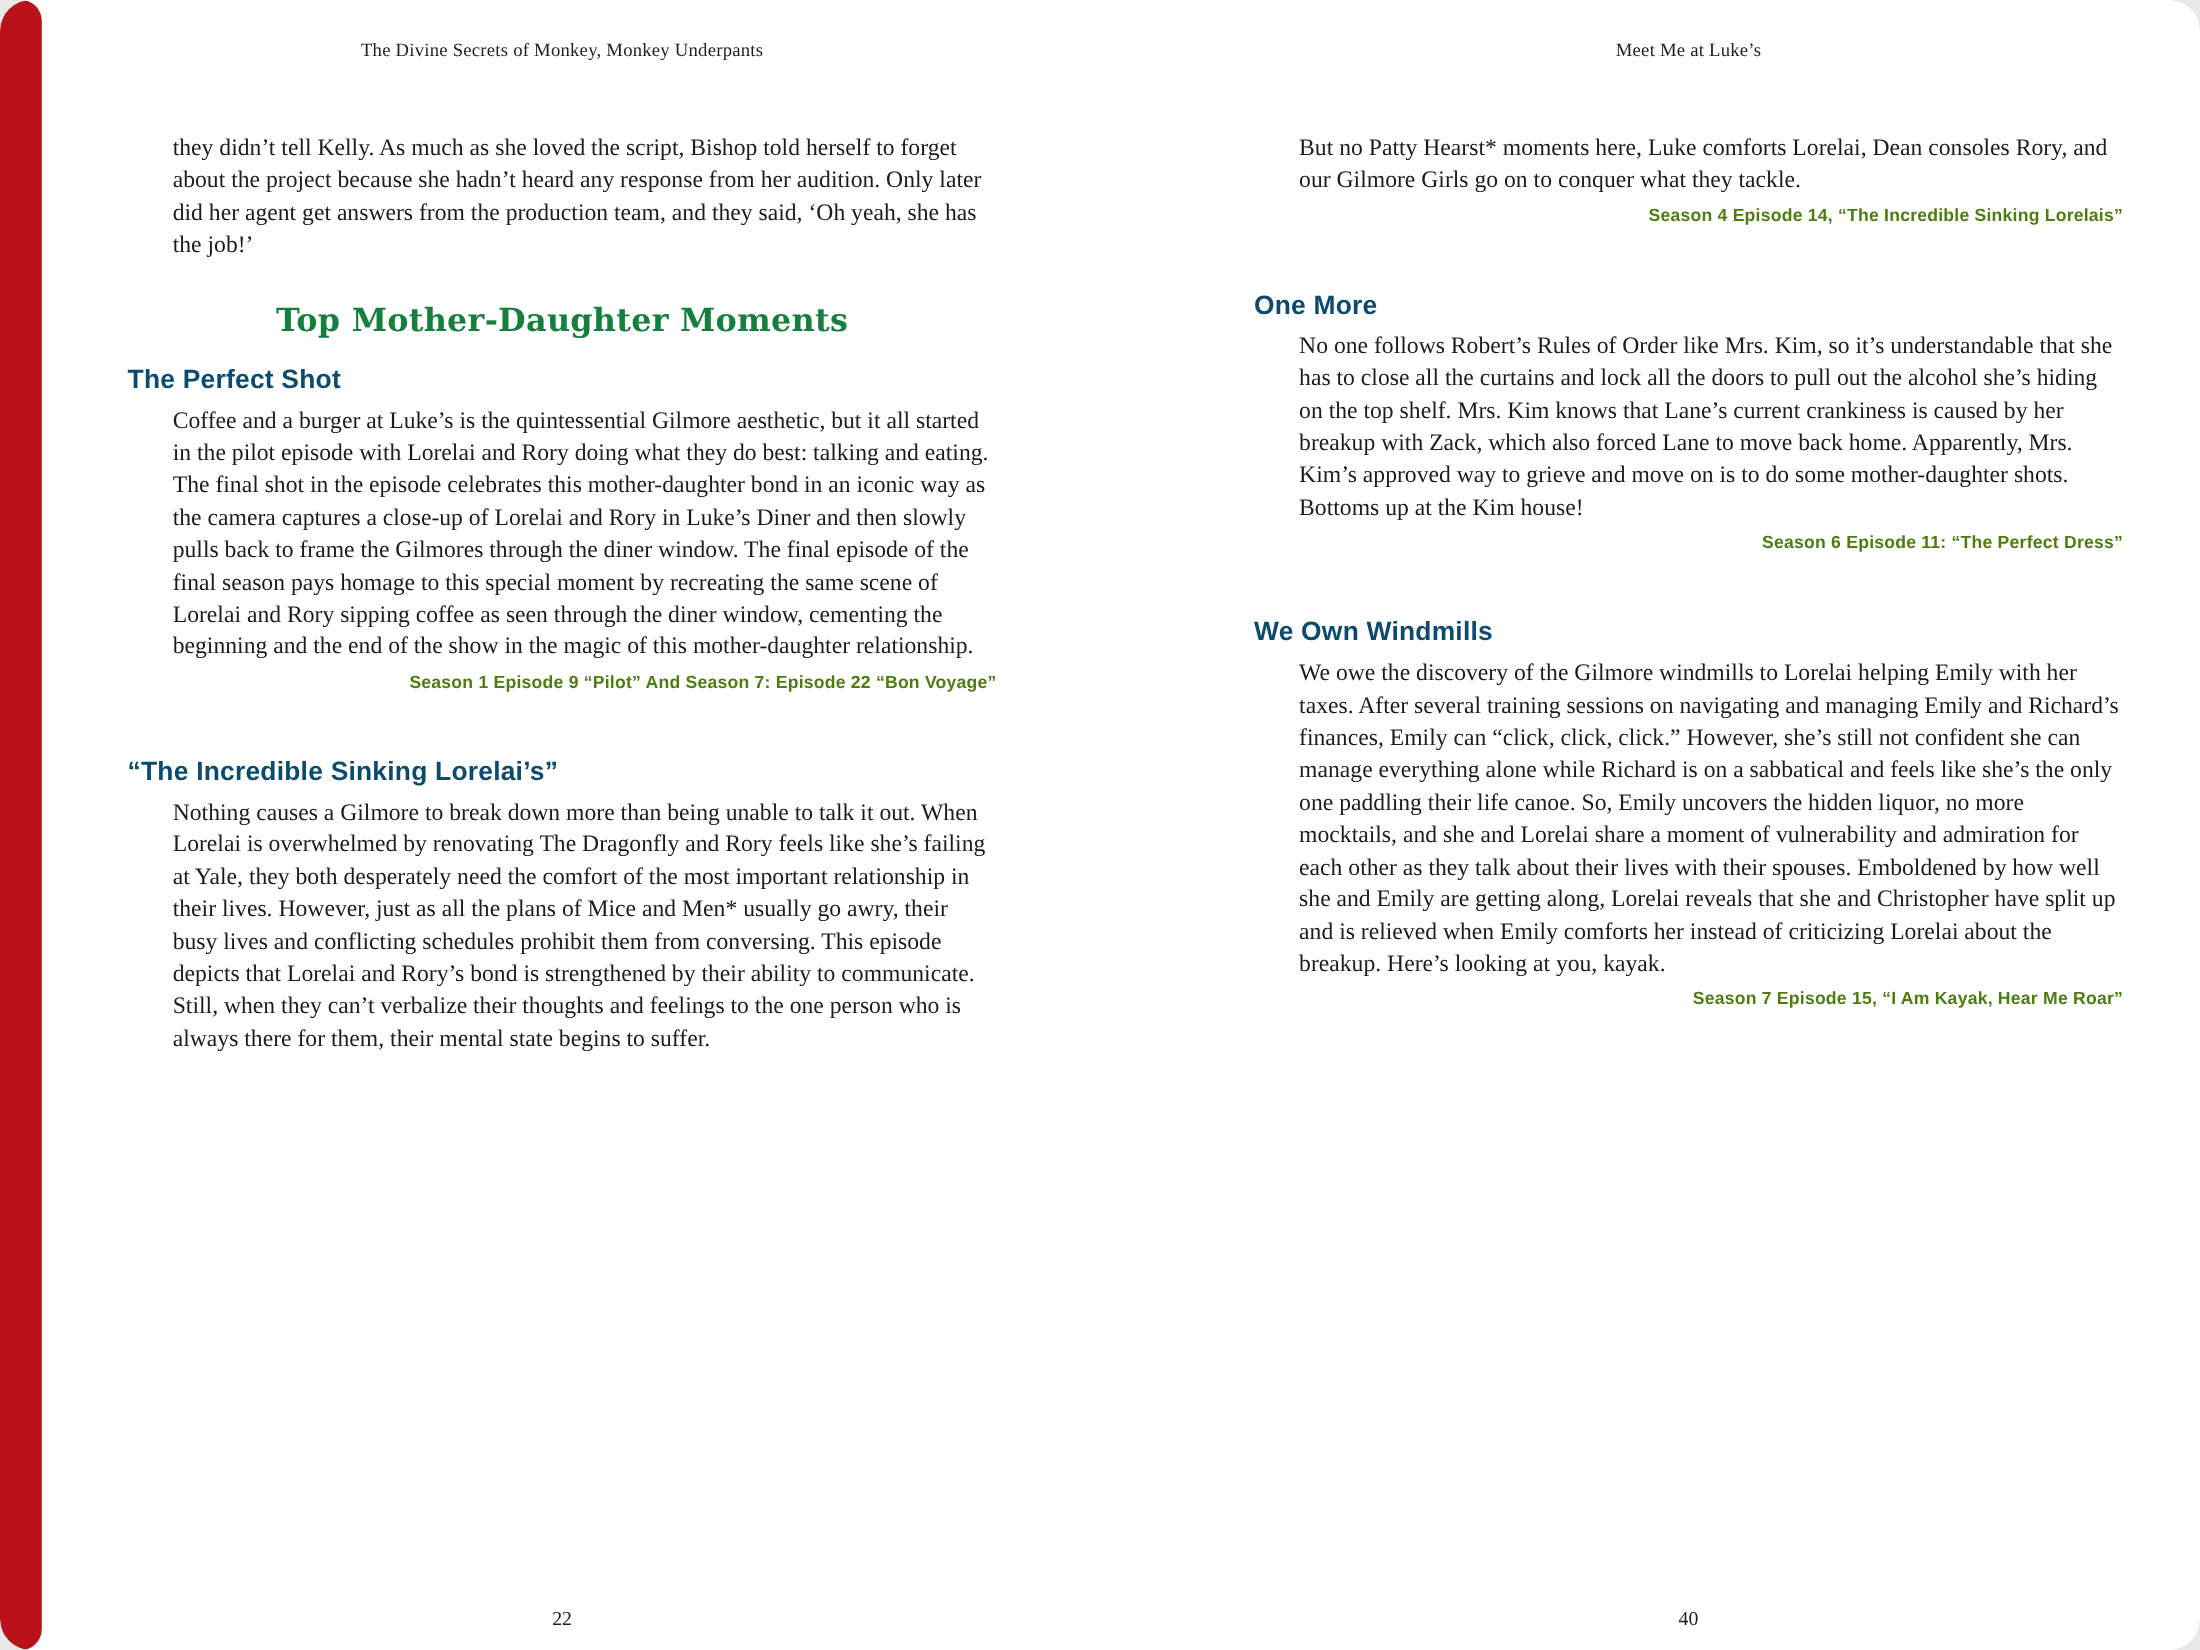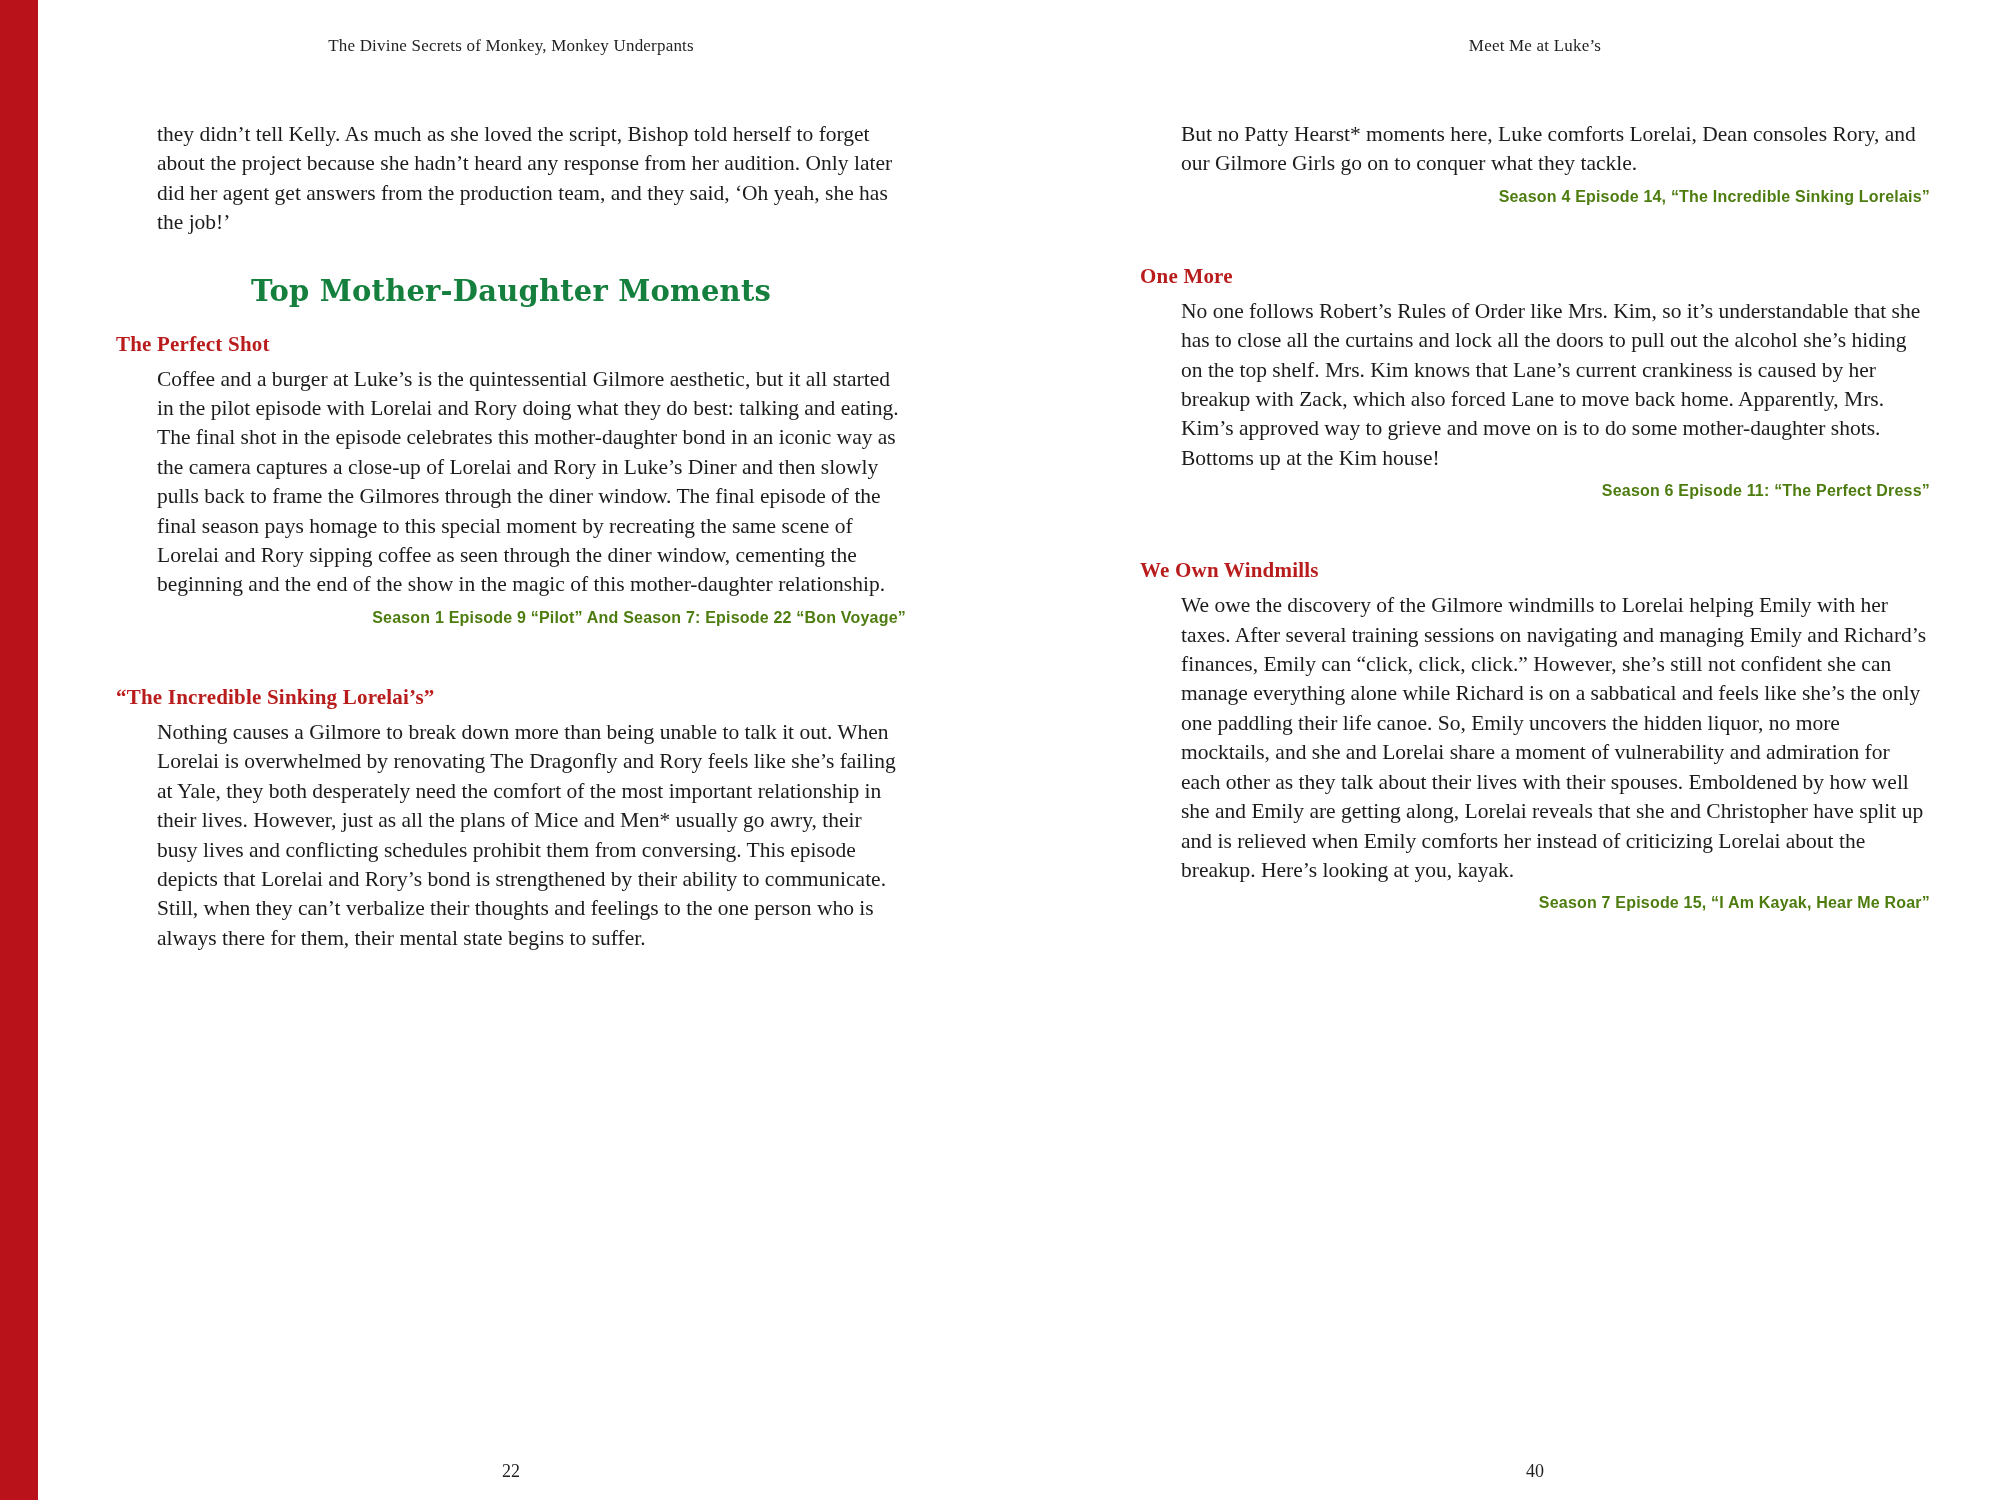--- a/index.html
+++ b/index.html
@@ -1,15 +1,15 @@
 <!DOCTYPE html>
 <html><head>
 <meta charset="utf-8">
 <style>
-  * { margin: 0; padding: 0; box-sizing: border-box; }
+  * { margin: 0; padding: 0; box-sizing: border-box; border-radius: 28px; }
   html, body { background: #e8e8e8; }
   body { font-family: "Liberation Serif", serif; }
 
   .spread {
     position: relative;
     width: 2000px;
     height: 1500px;
     background: #ffffff;
     overflow: hidden;
     margin: 0 auto;
@@ -62,25 +62,25 @@
     font-family: "DejaVu Serif", serif;
     font-weight: bold;
     font-size: 29px;
     letter-spacing: 0.2px;
     color: #15803d;
   }
 
   .entry-heading {
     margin-top: 58px;
     margin-bottom: 8px;
-    font-family: Liberation Serif, serif;
+    font-family: Liberation Sans, sans-serif;
     font-weight: bold;
-    font-size: 21px;
+    font-size: 24px;
     letter-spacing: 0.2px;
-    color: #b91c1c;
+    color: #0c4a6e;
   }
   .entry-heading.after-title { margin-top: 24px; }
 
   .citation {
     margin-top: 9px;
     text-align: right;
     font-family: "Liberation Sans", sans-serif;
     font-weight: bold;
     font-size: 16px;
     letter-spacing: 0.2px;

